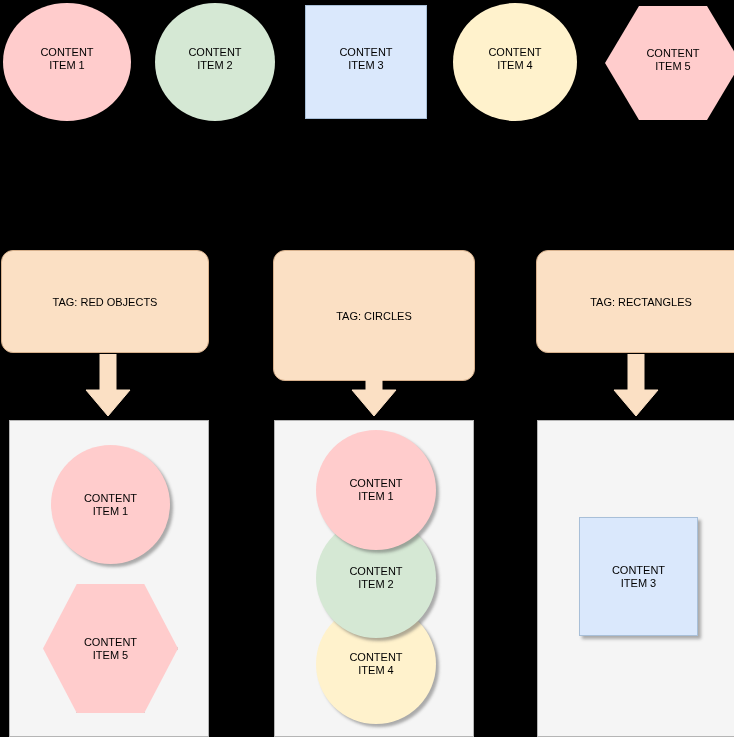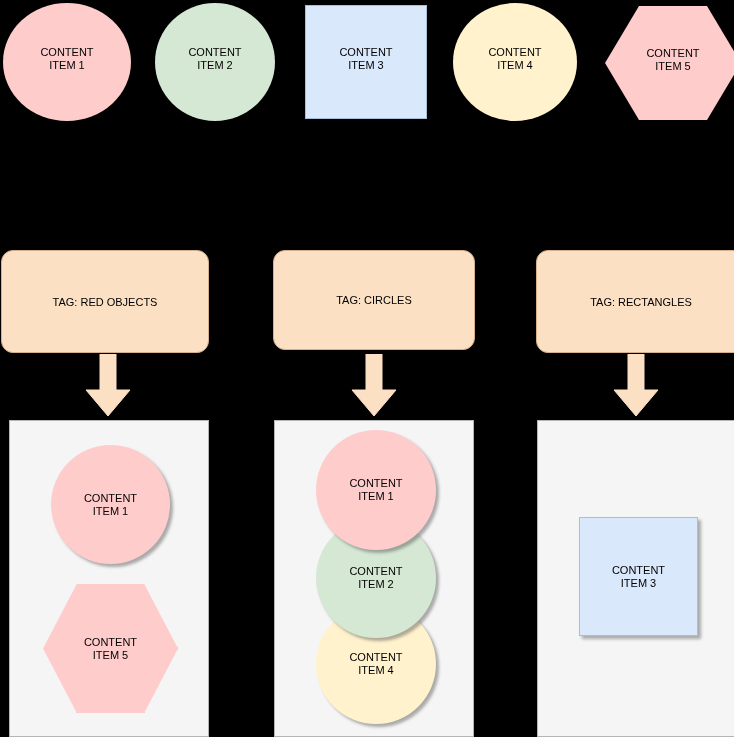--- a/index.html
+++ b/index.html
@@ -144,21 +144,21 @@
   <div class="src" style="left:598px; top:6px; width:136px; height:114px;">
     <div class="body hex-body" style="background:#ffcccc;"></div>
     <div class="shape-label" style="top:41px;">CONTENT
 ITEM 5</div>
   </div>
 
   <div class="tag-box" style="left:-6px; top:250px; width:208px; height:103px;">
     <div class="tag-text">TAG: RED OBJECTS</div>
   </div>
 
-  <div class="tag-box" style="left:266px; top:250px; width:202px; height:100px;text-decoration:underline;">
+  <div class="tag-box" style="left:266px; top:250px; width:202px; height:131px;text-decoration:underline;">
     <div class="tag-text">TAG: CIRCLES</div>
   </div>
 
   <div class="tag-box" style="left:529px; top:250px; width:210px; height:103px;">
     <div class="tag-text">TAG: RECTANGLES</div>
   </div>
 
   <div class="arrow" style="left:76px; top:354px; width:50px; height:64px;">
     <svg width="50" height="64" viewBox="0 0 50 64">
       <polygon points="17,0 33,0 33,36 47,36 25,62 3,36 17,36" fill="#fbe0c4" stroke="#fbe0c4" stroke-width="1"></polygon>

